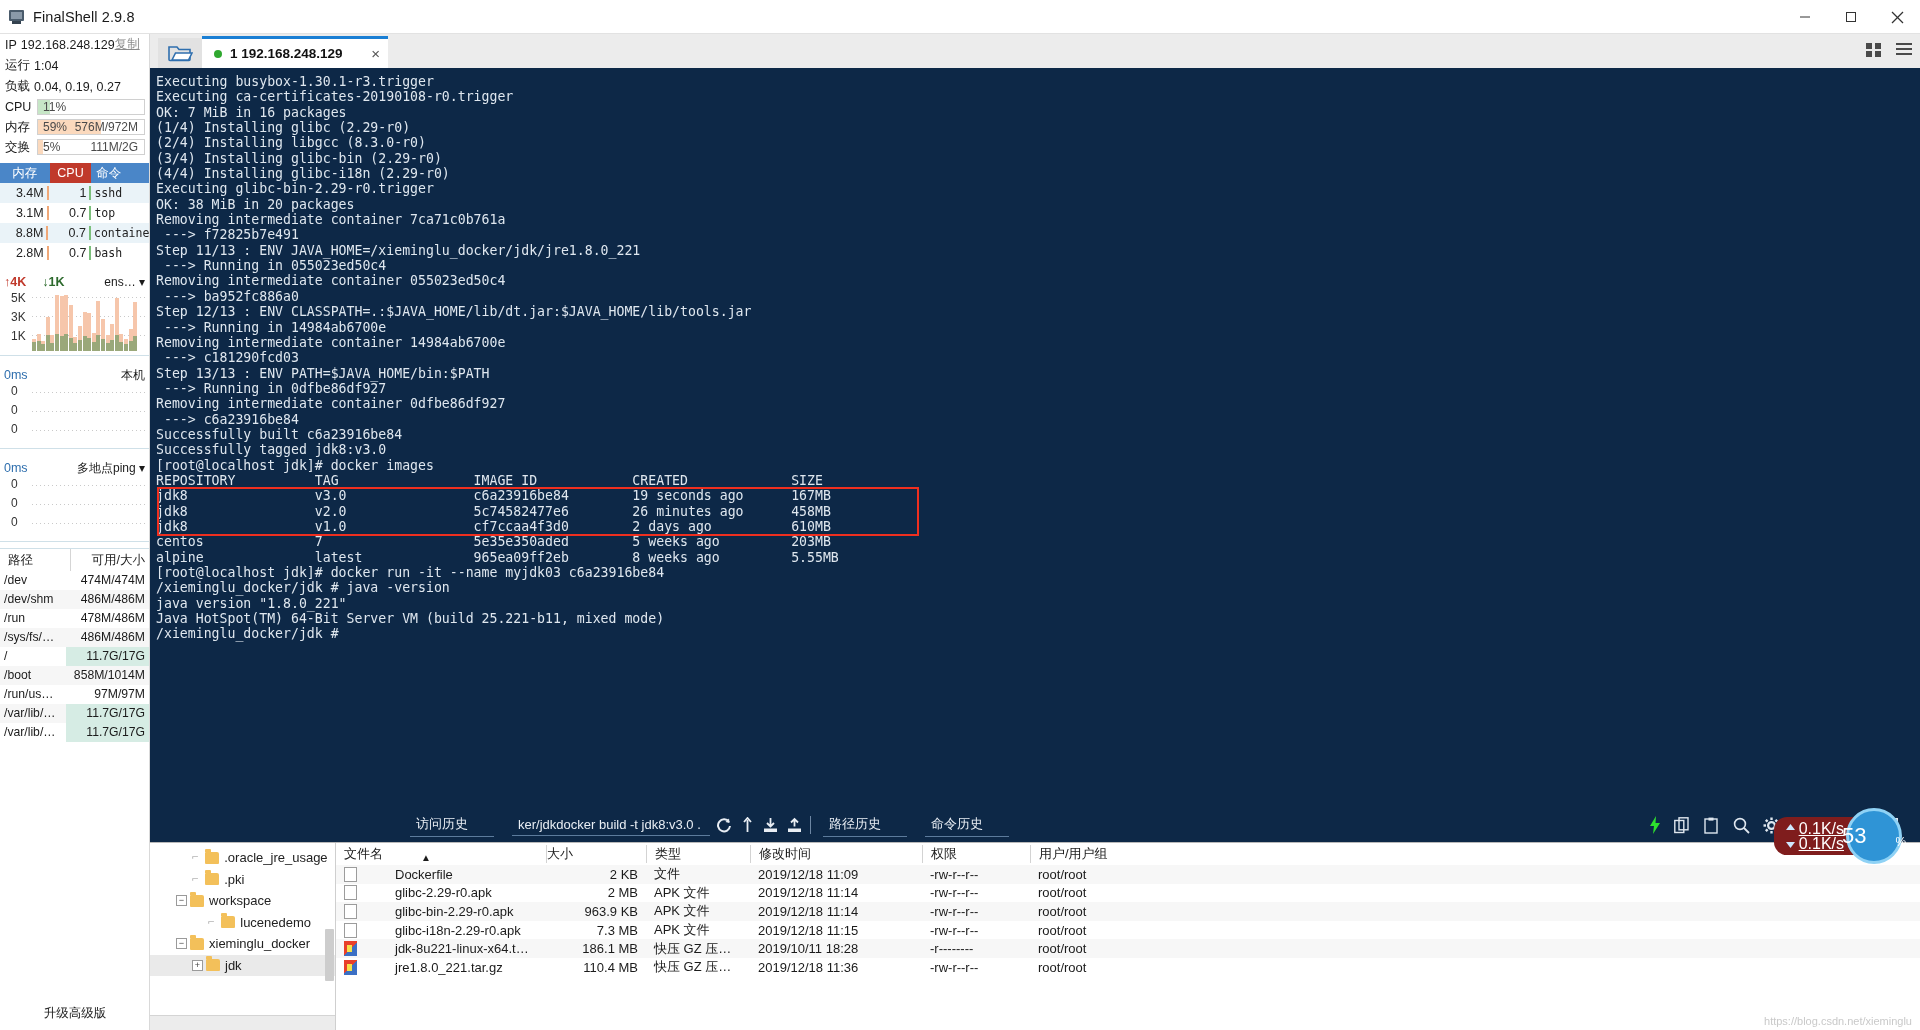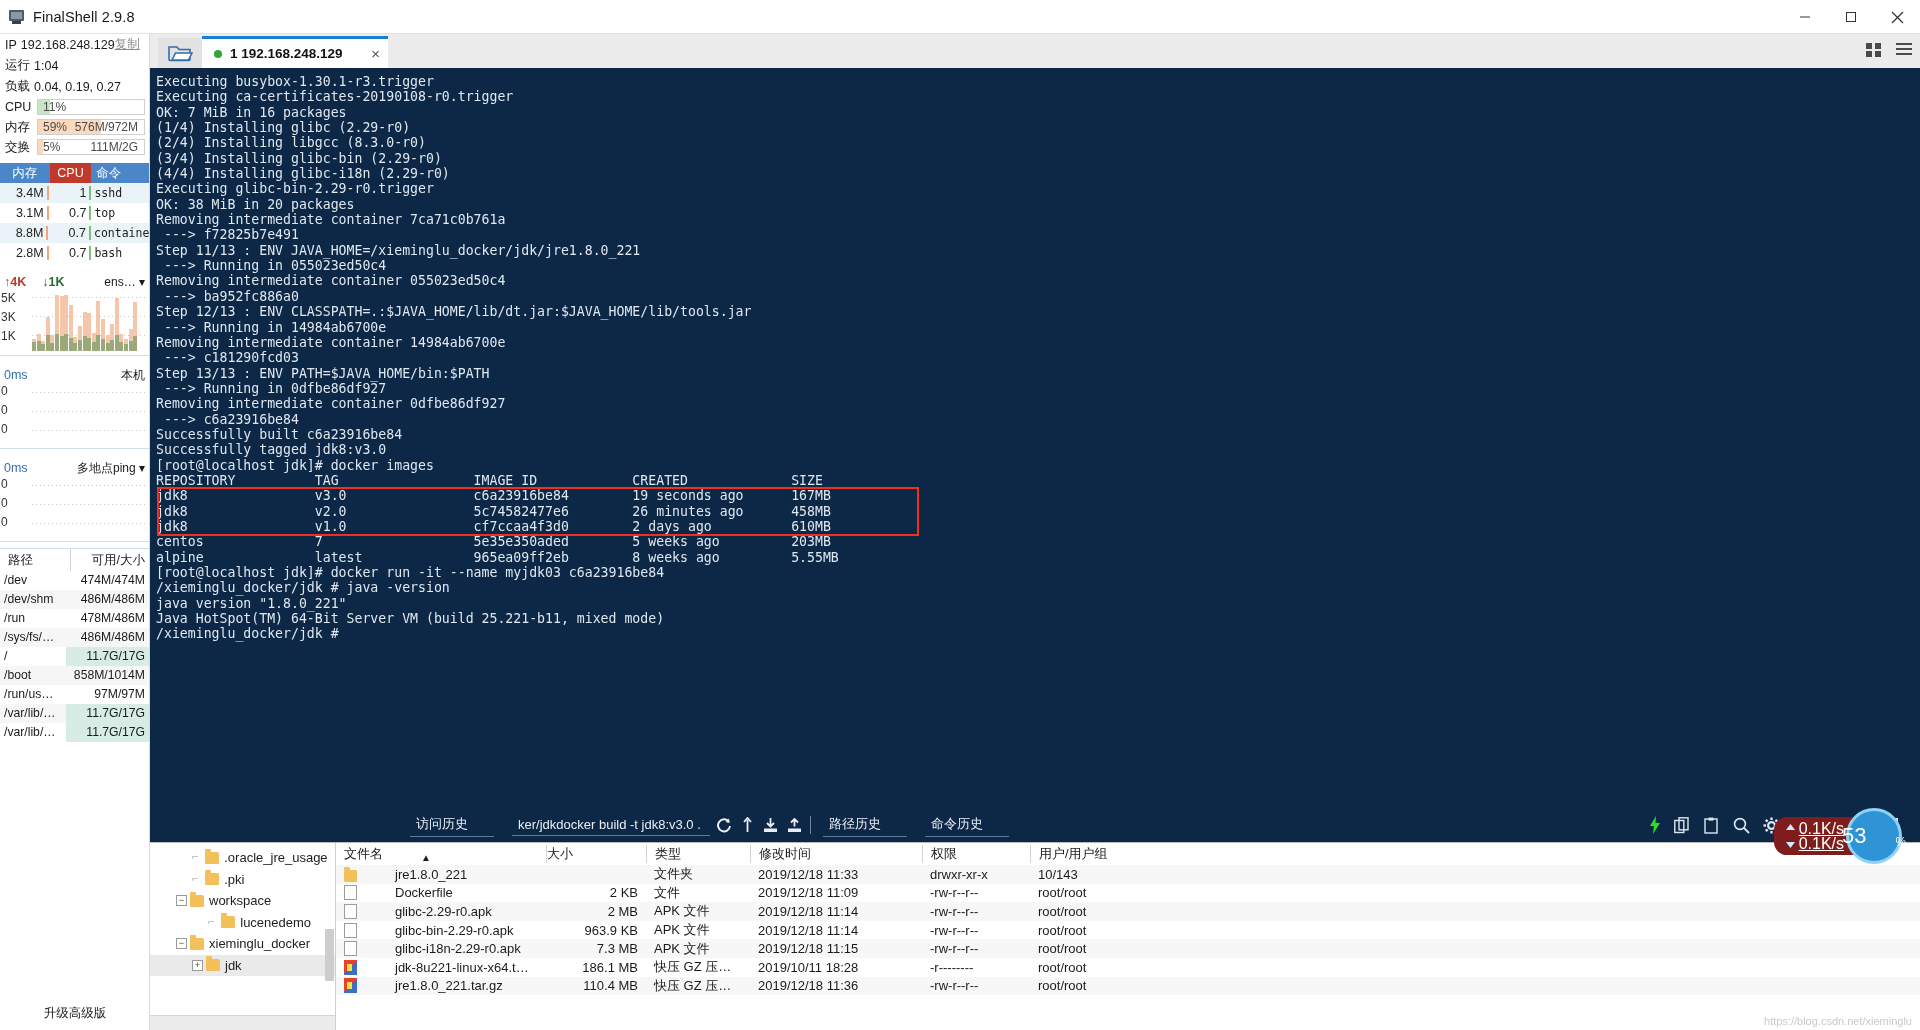--- a/index.html
+++ b/index.html
@@ -52,21 +52,21 @@
   #proc .c2:after{content:"";position:absolute;right:0px;top:3px;width:2px;height:14px;background:#7bbf7b;}
   #proc .c3{ width:58px; padding-left:3px; font-family:"DejaVu Sans Mono",monospace; font-size:11.5px;}
   
   .graph-block{ margin-top:10px; border-bottom:1px solid #cfe0e8; padding-bottom:2px;}
   .graph-hdr{ display:flex; align-items:center; height:18px; padding:0 4px; font-size:12.5px;}
   .gh-up{color:#c0392b; font-weight:bold;}
   .gh-dn{color:#2d6a2d; font-weight:bold; margin-left:16px;}
   .gh-right{ margin-left:auto; color:#1b1b1b; font-size:12px;}
   .gh-blue{ color:#2f6fae; }
   .graph-body{ position:relative; height:62px; }
-  .axis-lab{ position:absolute; left:1px; font-size:12px; color:#333;}
+  .axis-lab{ position:absolute; left:11px; font-size:12px; color:#333;}
   .plot{ position:absolute; left:32px; right:4px; top:2px; bottom:2px; }
   .bar{ position:absolute; bottom:0; width:4px; }
   .bar .up{ position:absolute;bottom:0;left:0;right:0;background:#f6c6ab;}
   .bar .dn{ position:absolute;bottom:0;left:0;right:0;background:#9aa87a;}
   .dotline{ position:absolute;left:0;right:0;height:1px;
      background-image:repeating-linear-gradient(to right,#c9c9c9 0 1px,transparent 1px 4px);}
   
   .ping-body{ position:relative;height:62px;}
   
   #disk{ margin-top:6px; border-top:1px solid #cfe0e8; }
@@ -642,31 +642,20 @@
           </div>
           <div class="cell fc-size" style="text-align:left;padding-left:0">大小</div>
           <div class="cell fc-type">类型</div>
           <div class="cell fc-time">修改时间</div>
           <div class="cell fc-perm">权限</div>
           <div class="cell fc-own">用户/用户组</div>
         </div>
         <div id="file-rows">
             <div class="frow">
               <div class="fc-name">
-                <span class="ficon ic-folder"></span>
-                <span>jre1.8.0_221</span>
-              </div>
-              <div class="fc-size"></div>
-              <div class="fc-type">文件夹</div>
-              <div class="fc-time">2019/12/18 11:33</div>
-              <div class="fc-perm">drwxr-xr-x</div>
-              <div class="fc-own">10/143</div>
-            </div>
-            <div class="frow">
-              <div class="fc-name">
                 <span class="ficon ic-file"></span>
                 <span>Dockerfile</span>
               </div>
               <div class="fc-size">2 KB</div>
               <div class="fc-type">文件</div>
               <div class="fc-time">2019/12/18 11:09</div>
               <div class="fc-perm">-rw-r--r--</div>
               <div class="fc-own">root/root</div>
             </div>
             <div class="frow">

